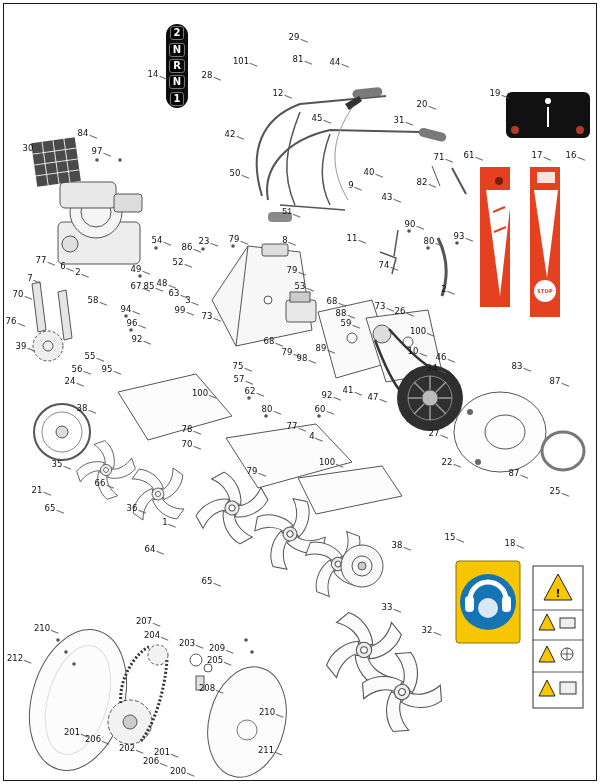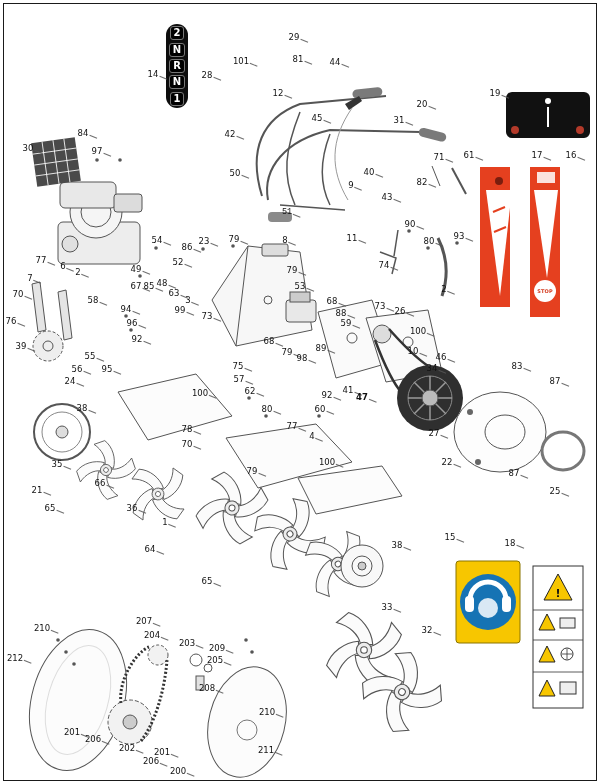--- a/index.html
+++ b/index.html
@@ -309,21 +309,21 @@
     <span class="part" style="left: 77px; top: 369px;">56</span>
     <span class="part" style="left: 107px; top: 369px;">95</span>
     <span class="part" style="left: 307px; top: 348px; padding-left: 28px;">89</span>
     <span class="part" style="left: 239px; top: 379px;">57</span>
     <span class="part" style="left: 70px; top: 381px;">24</span>
     <span class="part" style="left: 555px; top: 381px;">87</span>
     <span class="part" style="left: 348px; top: 390px;">41</span>
     <span class="part" style="left: 250px; top: 391px;">62</span>
     <span class="part" style="left: 200px; top: 393px;">100</span>
     <span class="part" style="left: 327px; top: 395px;">92</span>
-    <span class="part" style="left: 362px; top: 397px; font-weight: bold;">47</span>
+    <span class="part" style="left: 373px; top: 397px;">47</span>
     <span class="part" style="left: 82px; top: 408px;">38</span>
     <span class="part" style="left: 267px; top: 409px;">80</span>
     <span class="part" style="left: 320px; top: 409px;">60</span>
     <span class="part" style="left: 292px; top: 426px;">77</span>
     <span class="part" style="left: 187px; top: 429px;">78</span>
     <span class="part" style="left: 434px; top: 433px;">27</span>
     <span class="part" style="left: 312px; top: 436px;">4</span>
     <span class="part" style="left: 187px; top: 444px;">70</span>
     <span class="part" style="left: 447px; top: 462px;">22</span>
     <span class="part" style="left: 327px; top: 462px;">100</span>

